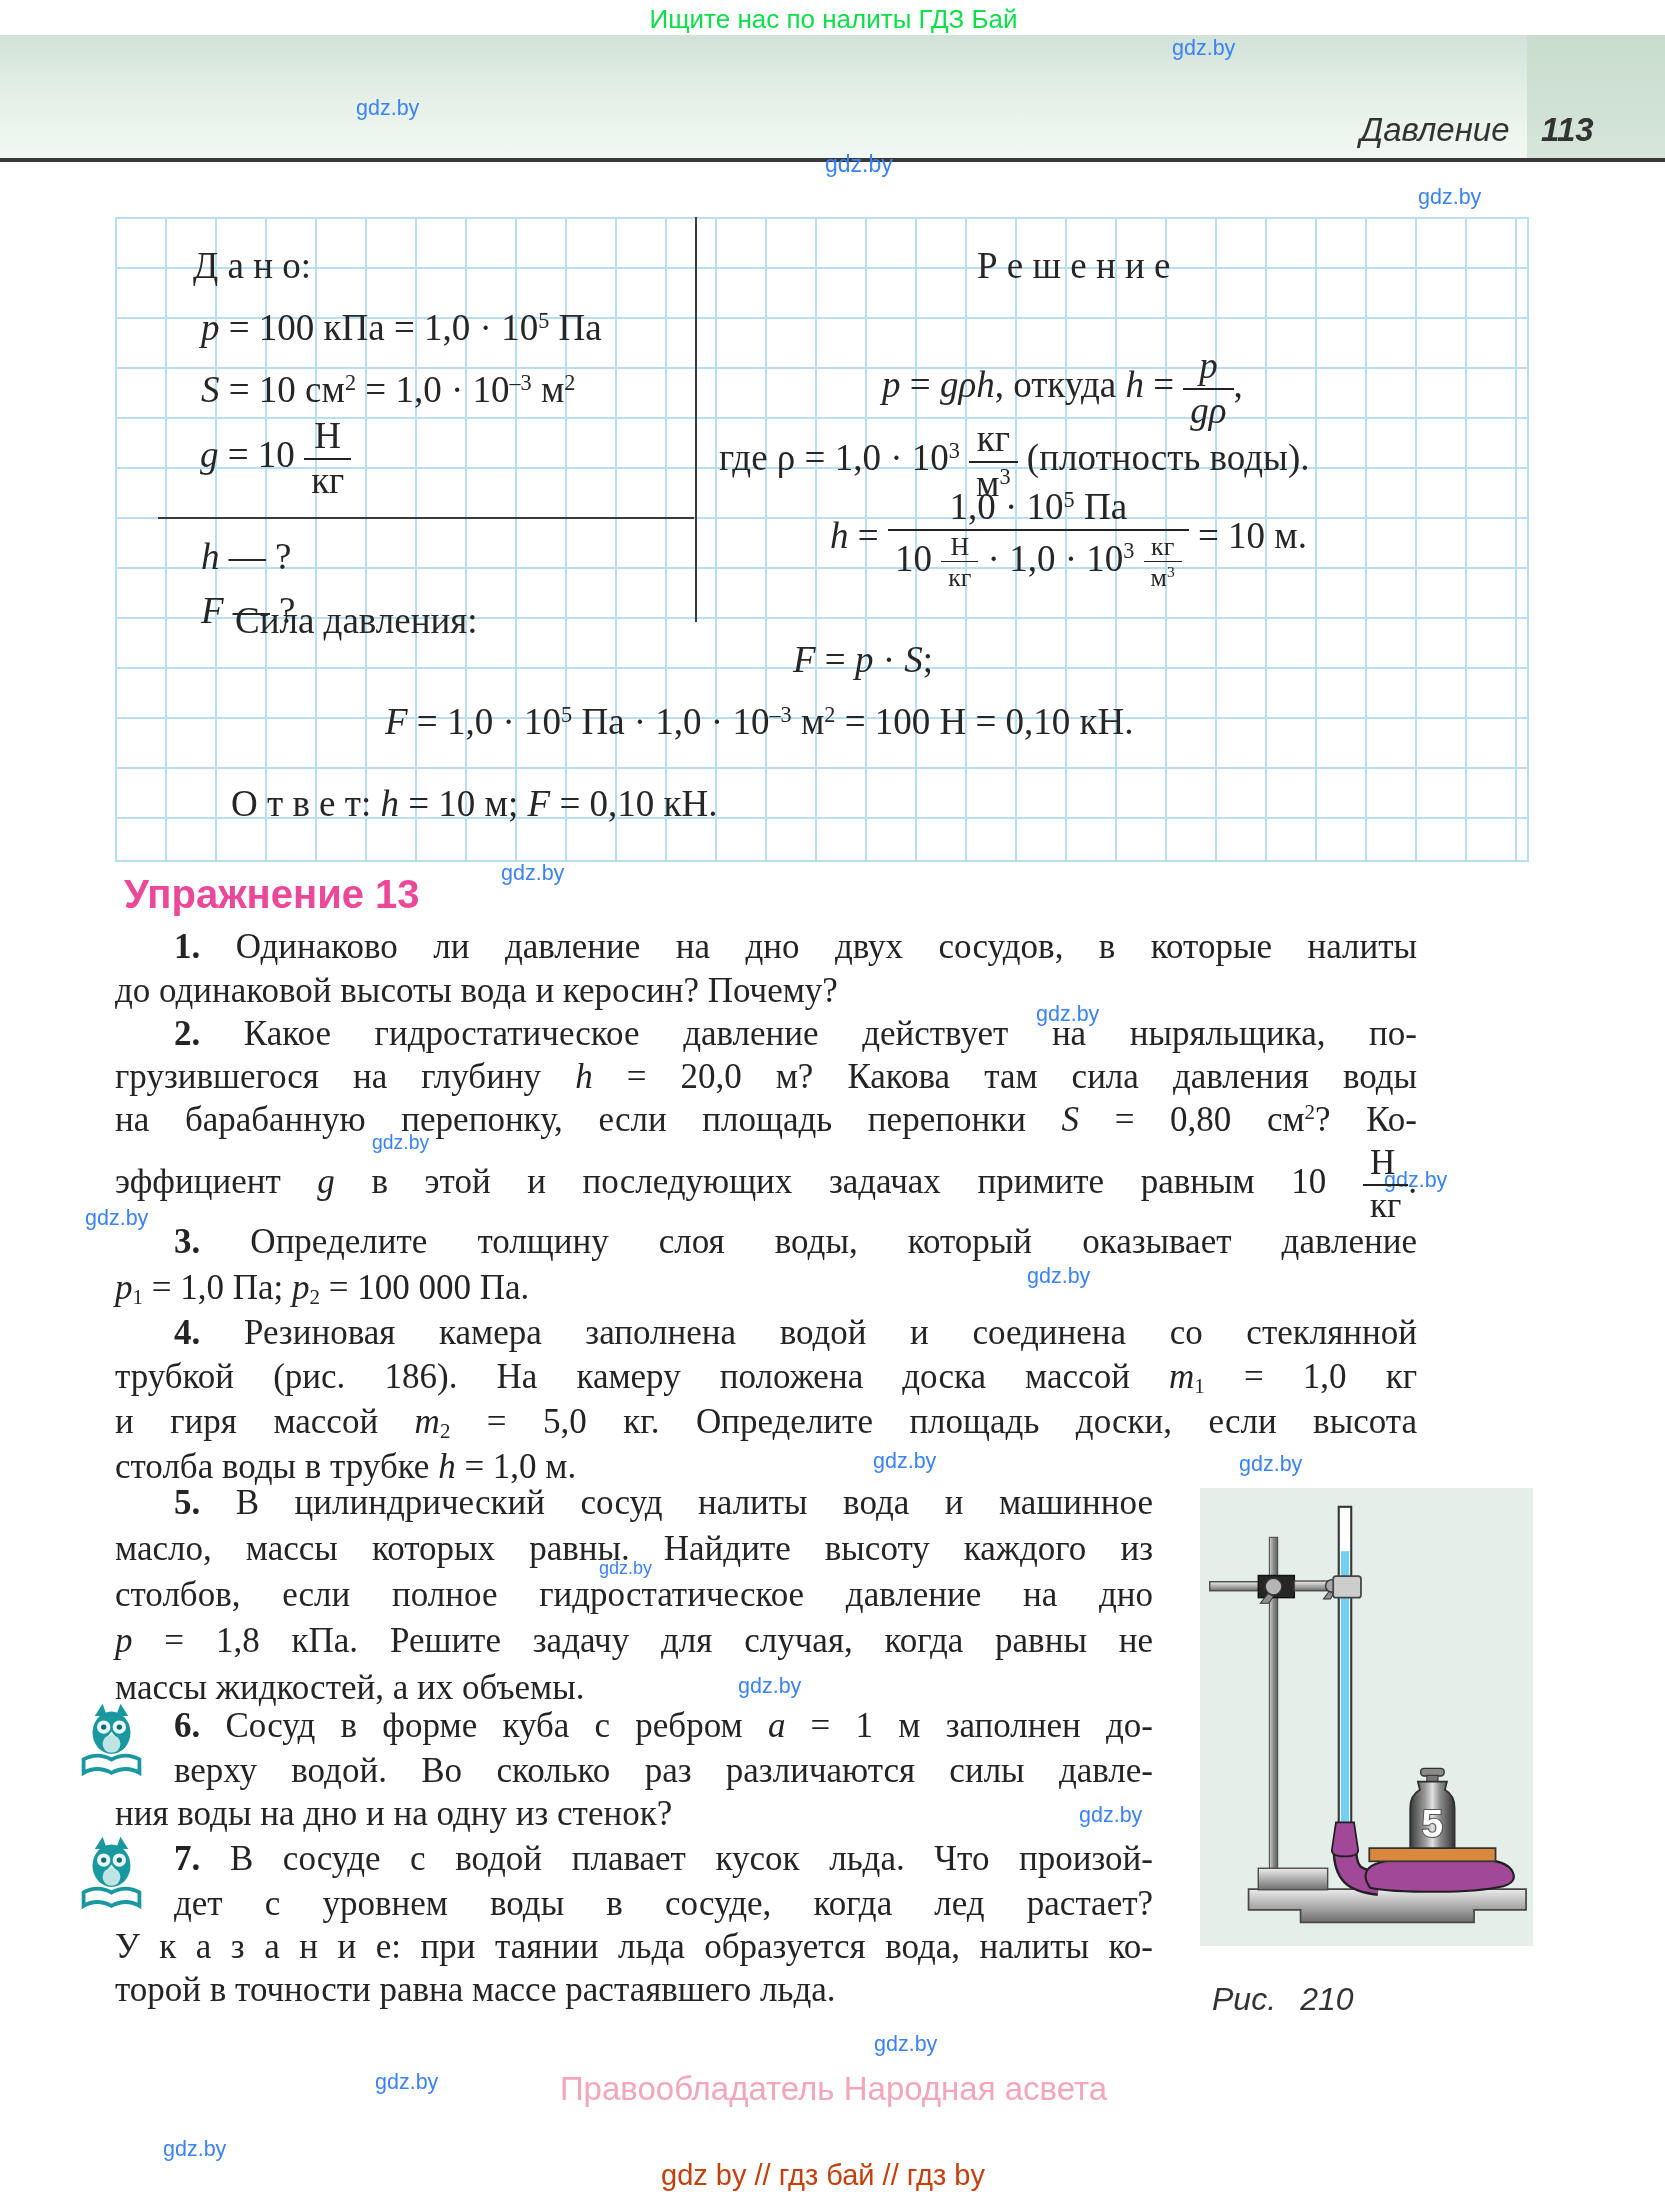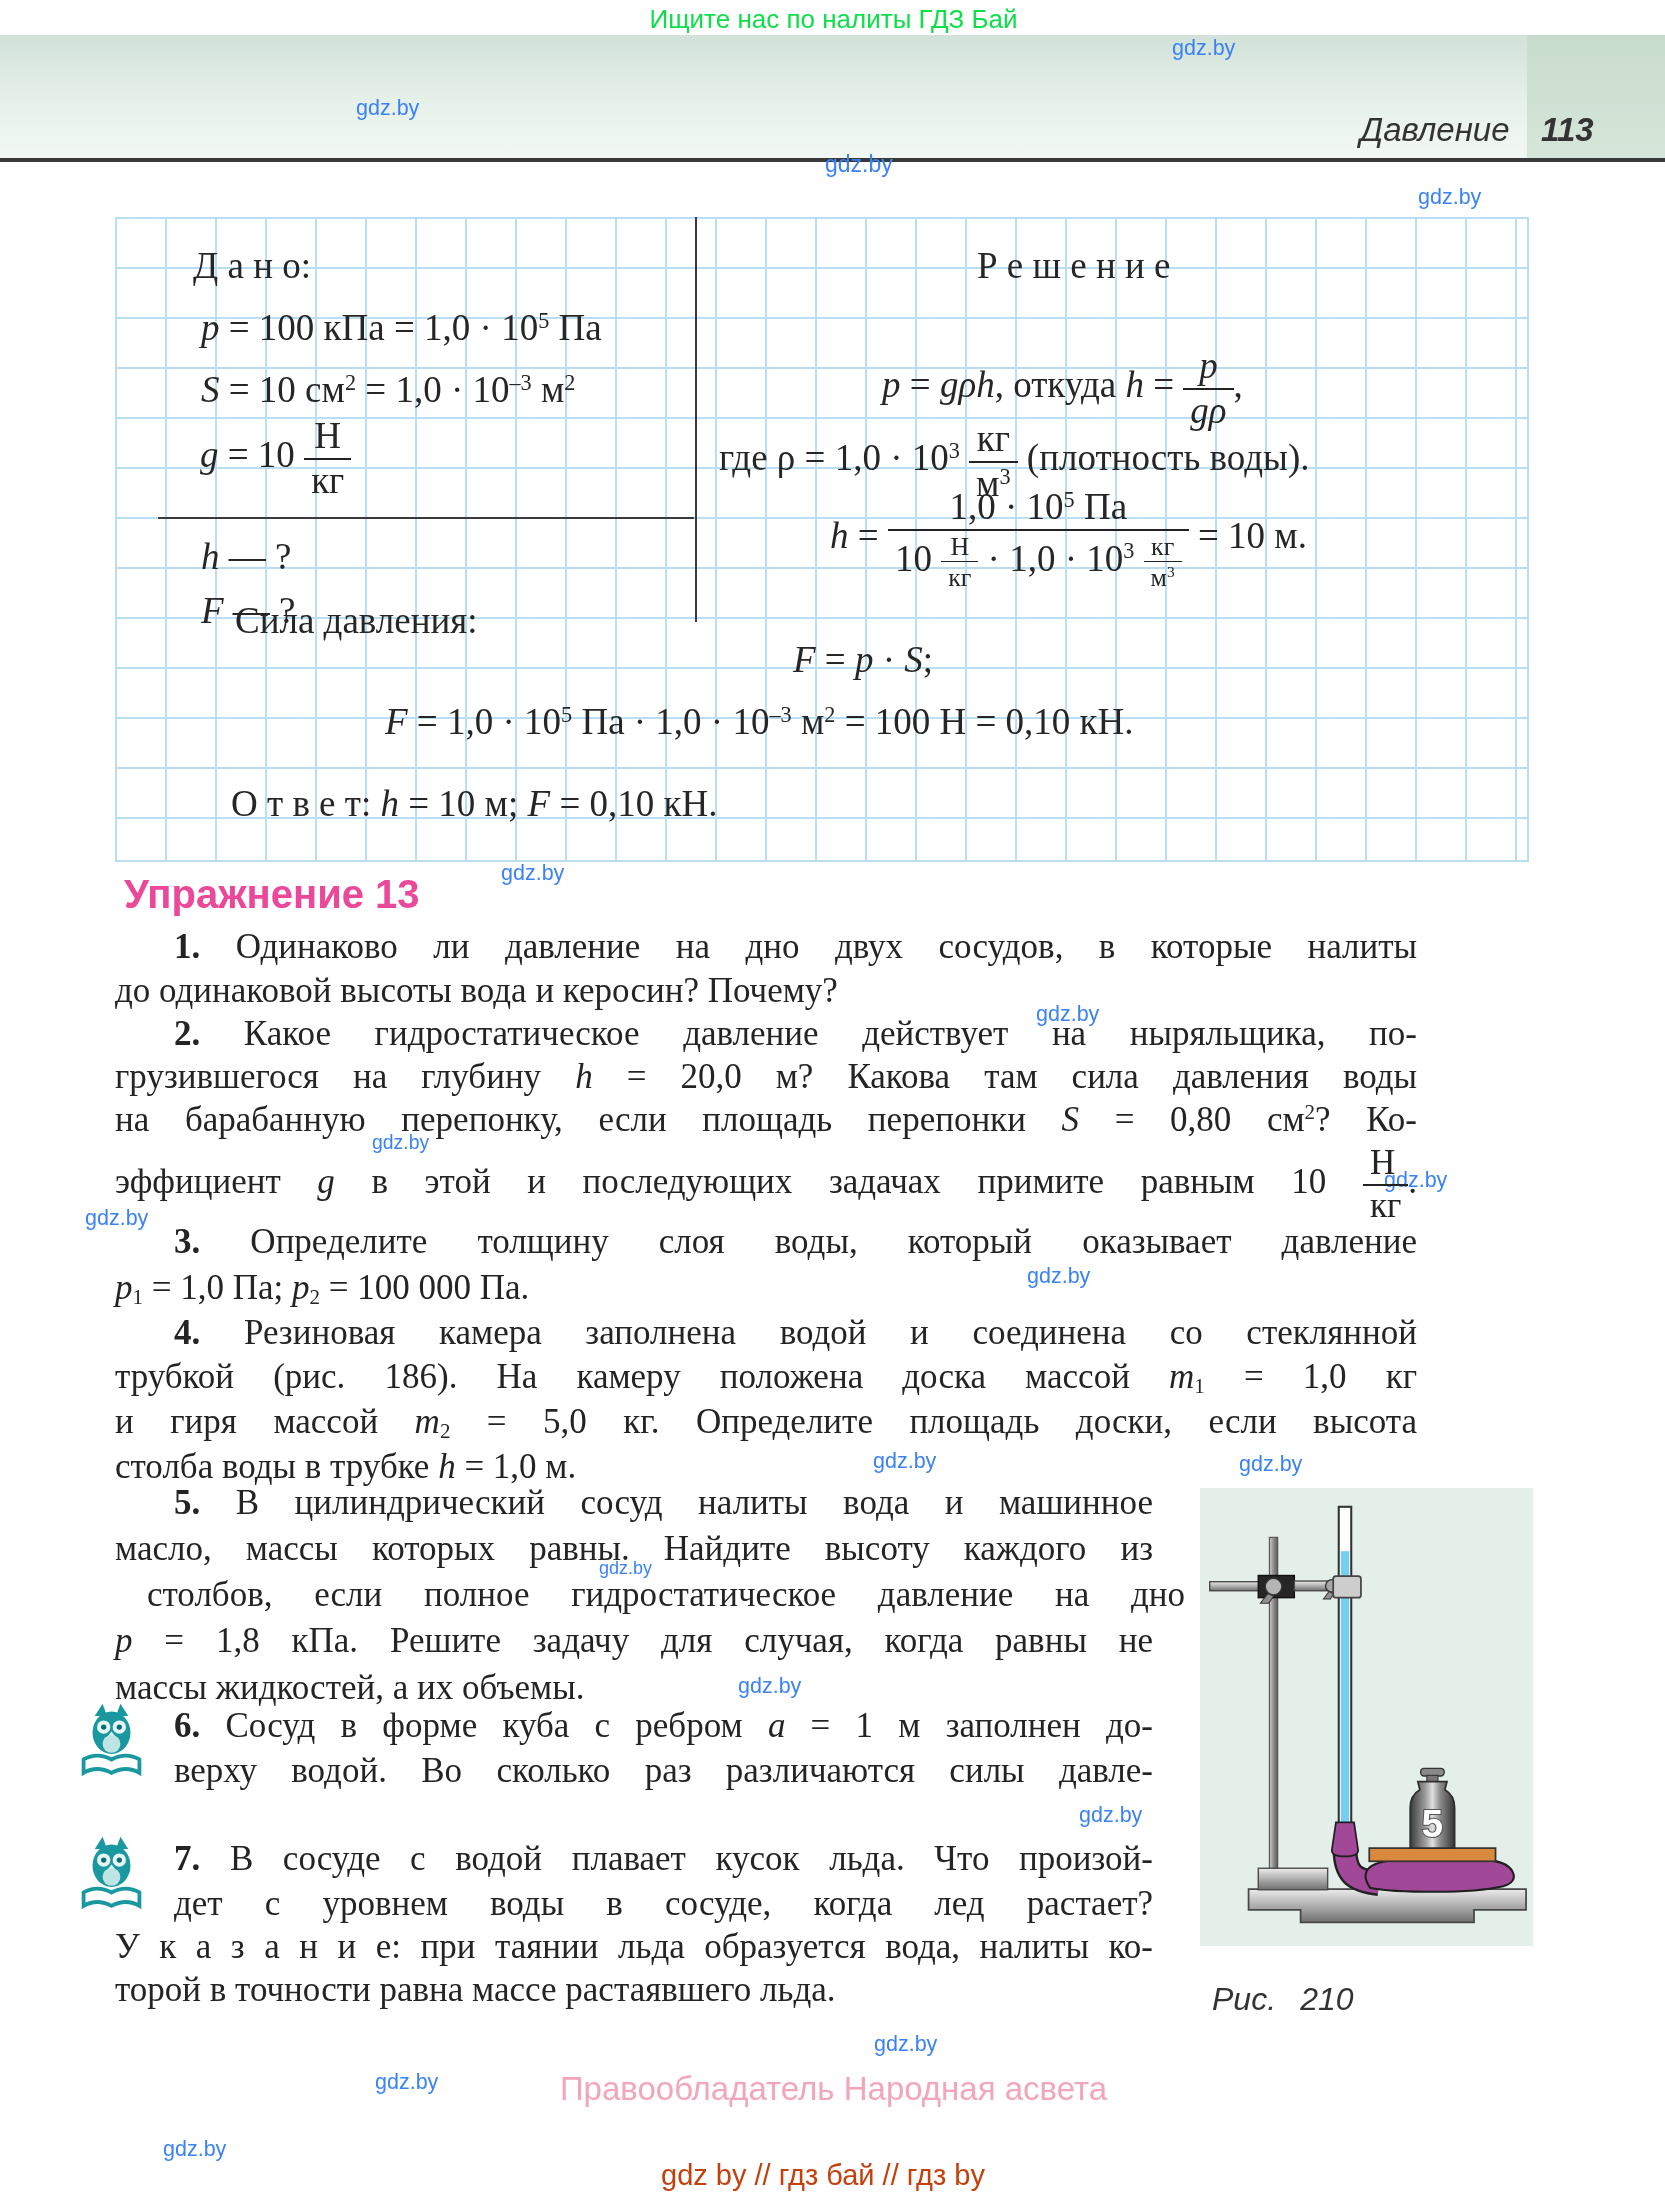--- a/index.html
+++ b/index.html
@@ -127,26 +127,27 @@
   <div class="tline jline" style="left:174px;top:1220px;width:1243px;"><b>3.</b> Определите толщину слоя воды, который оказывает давление</div>
   <div class="tline" style="left:115px;top:1266px;"><i>p</i><sub>1</sub> = 1,0 Па; <i>p</i><sub>2</sub> = 100 000 Па.</div>
 
   <div class="tline jline" style="left:174px;top:1311px;width:1243px;"><b>4.</b> Резиновая камера заполнена водой и соединена со стеклянной</div>
   <div class="tline jline" style="left:115px;top:1355px;width:1302px;">трубкой (рис. 186). На камеру положена доска массой <i>m</i><sub>1</sub> = 1,0 кг</div>
   <div class="tline jline" style="left:115px;top:1400px;width:1302px;">и гиря массой <i>m</i><sub>2</sub> = 5,0 кг. Определите площадь доски, если высота</div>
   <div class="tline" style="left:115px;top:1445px;">столба воды в трубке <i>h</i> = 1,0 м.</div>
 
   <div class="tline jline" style="left:174px;top:1481px;width:979px;"><b>5.</b> В цилиндрический сосуд налиты вода и машинное</div>
   <div class="tline jline" style="left:115px;top:1527px;width:1038px;">масло, массы которых равны. Найдите высоту каждого из</div>
-  <div class="tline jline" style="left:115px;top:1573px;width:1038px;margin-left:32px;">столбов, если полное гидростатическое давление на дно</div>
+  <div class="tline jline" style="left:115px;top:1573px;width:1038px;">столбов, если полное гидростатическое давление на дно</div>
   <div class="tline jline" style="left:115px;top:1619px;width:1038px;"><i>p</i> = 1,8 кПа. Решите задачу для случая, когда равны не</div>
   <div class="tline" style="left:115px;top:1666px;">массы жидкостей, а их объемы.</div>
 
   <div class="tline jline" style="left:174px;top:1704px;width:979px;"><b>6.</b> Сосуд в форме куба с ребром <i>a</i> = 1 м заполнен до-</div>
   <div class="tline jline" style="left:174px;top:1749px;width:979px;">верху водой. Во сколько раз различаются силы давле-</div>
+  <div class="tline" style="left:115px;top:1792px;">ния воды на дно и на одну из стенок?</div>
 
   <div class="tline jline" style="left:174px;top:1837px;width:979px;"><b>7.</b> В сосуде с водой плавает кусок льда. Что произой-</div>
   <div class="tline jline" style="left:174px;top:1882px;width:979px;">дет с уровнем воды в сосуде, когда лед растает?</div>
   <div class="tline jline" style="left:115px;top:1925px;width:1038px;">У к а з а н и е: при таянии льда образуется вода, налиты ко-</div>
   <div class="tline" style="left:115px;top:1968px;">торой в точности равна массе растаявшего льда.</div>
 
   <svg class="owl" style="left:78px;top:1699px;" viewBox="0 0 60 70">
     <path d="M15,13 L22,2 L26,13 Z" fill="#1a98a0"></path>
       <path d="M45,13 L38,2 L34,13 Z" fill="#1a98a0"></path>
     <ellipse cx="30" cy="28" rx="17" ry="19" fill="#1a98a0"></ellipse>

